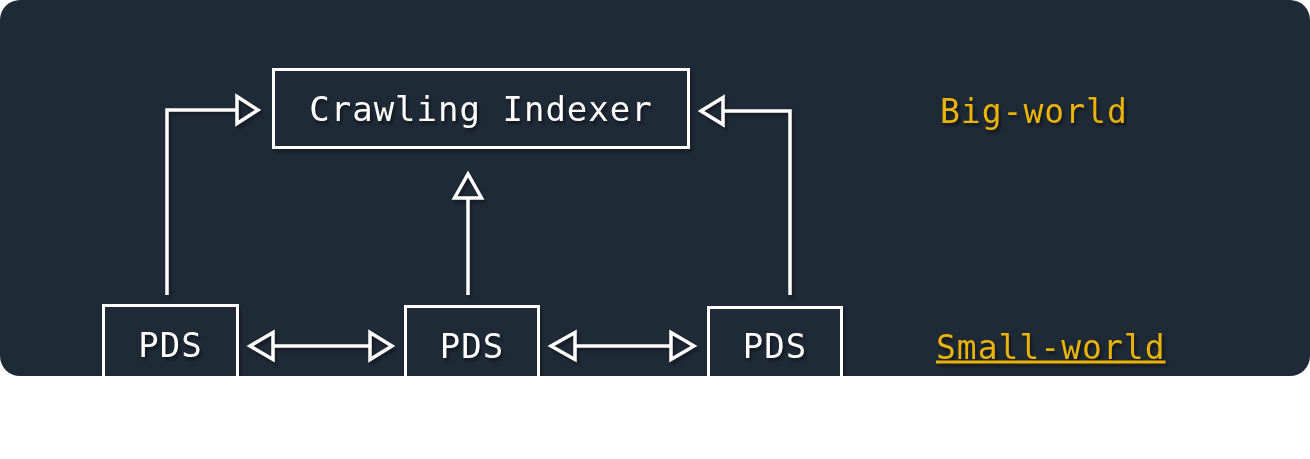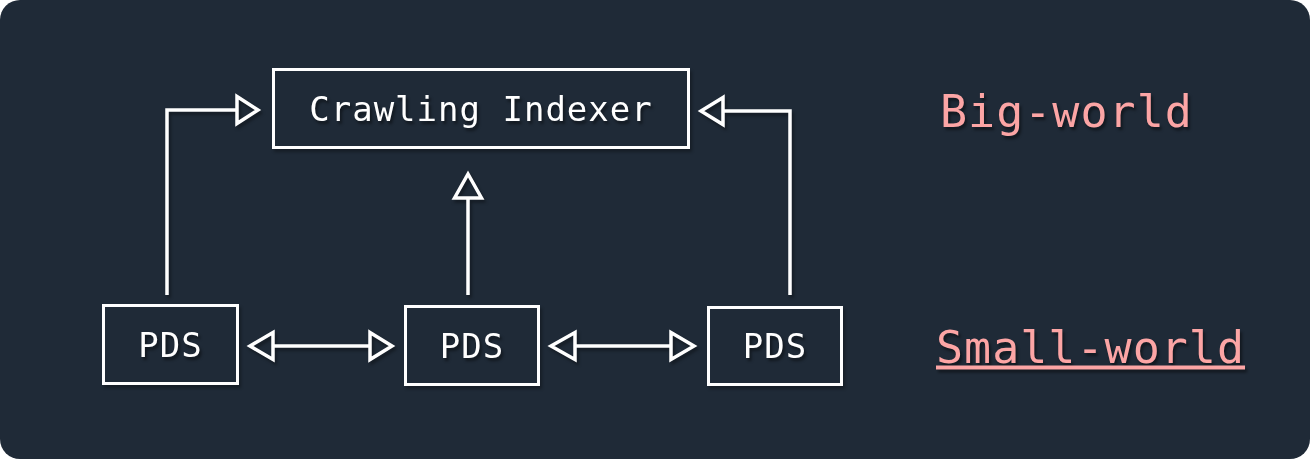--- a/index.html
+++ b/index.html
@@ -4,21 +4,21 @@
 <style>
   html, body {
     margin: 0;
     padding: 0;
     background: #ffffff;
     font-family: "DejaVu Sans Mono", "Liberation Mono", monospace;
   }
   .panel {
     position: relative;
     width: 1310px;
-    height: 459px;
+    height: 376px;
     background: #1f2a37;
     border-radius: 20px;
     overflow: hidden;
   }
   svg.arrows {
     position: absolute;
     left: 0;
     top: 0;
     width: 1310px;
     height: 459px;
@@ -47,22 +47,22 @@
     text-shadow: 2px 3px 3px rgba(0,0,0,0.45);
     box-shadow: 2px 3px 3px rgba(0,0,0,0.3);
   }
   .node.indexer { left: 272px; top: 68px;  width: 418px; height: 81px; }
   .node.pds1    { left: 102px; top: 304px; width: 137px; height: 81px; }
   .node.pds2    { left: 404px; top: 305px; width: 136px; height: 81px; }
   .node.pds3    { left: 707px; top: 306px; width: 136px; height: 80px; }
   .region-label {
     position: absolute;
     transform: translateY(-50%);
-    color: #fca5a5;
-    font-size: 45px;
+    color: #eab308;
+    font-size: 33px;
     letter-spacing: 1px;
     white-space: nowrap;
     text-shadow: 2px 3px 3px rgba(0,0,0,0.45);
   }
   .region-label.big   { left: 940px; top: 111px; }
   .region-label.small { left: 936px; top: 347px; text-decoration: underline; }
 </style>
 </head>
 <body>
 

